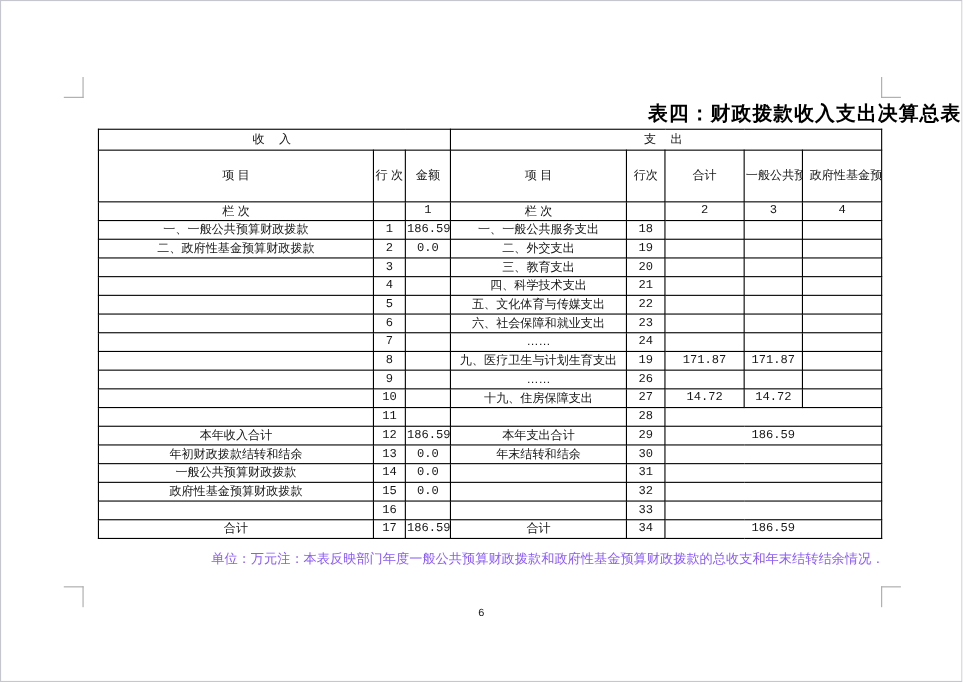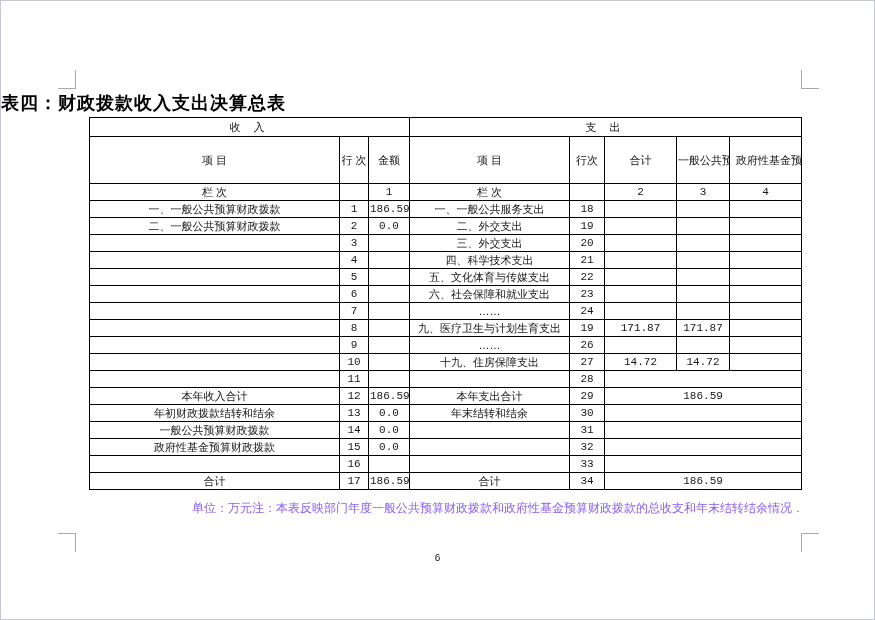--- a/index.html
+++ b/index.html
@@ -18,21 +18,21 @@
   }
   
   .mark { position: absolute; width: 18px; height: 19px; }
   .mark-tl { left: 57px;  top: 69px;  border-right: 1px solid #a9a9a9; border-bottom: 1px solid #a9a9a9; }
   .mark-tr { left: 800px; top: 69px;  border-left: 1px solid #a9a9a9;  border-bottom: 1px solid #a9a9a9; }
   .mark-bl { left: 57px;  top: 532px; border-right: 1px solid #a9a9a9; border-top: 1px solid #a9a9a9; }
   .mark-br { left: 800px; top: 532px; border-left: 1px solid #a9a9a9;  border-top: 1px solid #a9a9a9; }
 
   .doc-title {
     position: absolute; top: 90px; left: 0; width: 100%;
-    text-align: left; font-size: 18px; font-weight: bold;
+    text-align: right; font-size: 18px; font-weight: bold;
     letter-spacing: 1px; color: #000;
   }
 
   table.fin {
     position: absolute; left: 88px; top: 116px;
     width: 712px; border-collapse: collapse; table-layout: fixed;
   }
   table.fin td {
     border: 1px solid #000;
     font-size: 11px; line-height: 13px;
@@ -120,34 +120,34 @@
           <td class="item-left">一、一般公共预算财政拨款</td>
           <td class="num">1</td>
           <td class="num amount">186.59</td>
           <td class="item-left">一、一般公共服务支出</td>
           <td class="num">18</td>
           <td class="num"></td>
           <td class="num"></td>
           <td class="num"></td>
         </tr>
         <tr class="r-data">
-          <td class="item-left">二、一般公共预算财政拨款</td>
+          <td class="item-left">二、政府性基金预算财政拨款</td>
           <td class="num">2</td>
           <td class="num amount">0.0</td>
           <td class="item-left">二、外交支出</td>
           <td class="num">19</td>
           <td class="num"></td>
           <td class="num"></td>
           <td class="num"></td>
         </tr>
         <tr class="r-data">
           <td class="item-left"></td>
           <td class="num">3</td>
           <td class="num amount"></td>
-          <td class="item-left">三、外交支出</td>
+          <td class="item-left">三、教育支出</td>
           <td class="num">20</td>
           <td class="num"></td>
           <td class="num"></td>
           <td class="num"></td>
         </tr>
         <tr class="r-data">
           <td class="item-left"></td>
           <td class="num">4</td>
           <td class="num amount"></td>
           <td class="item-left">四、科学技术支出</td>

